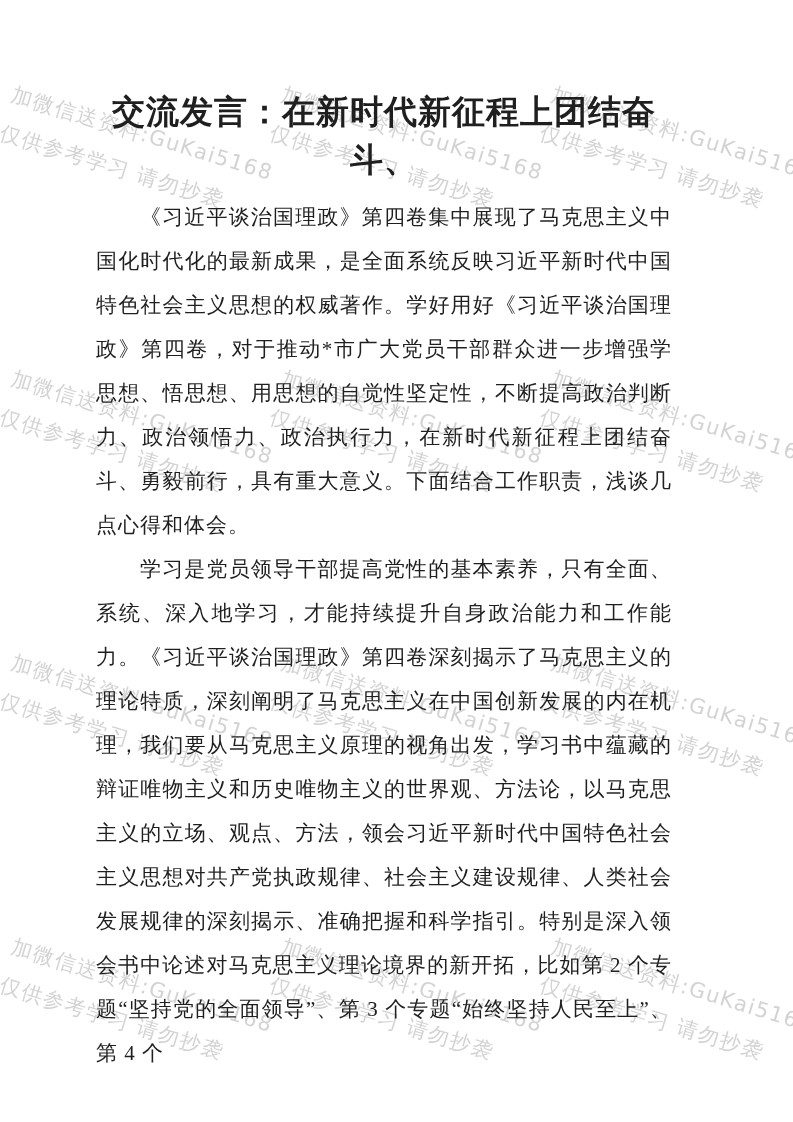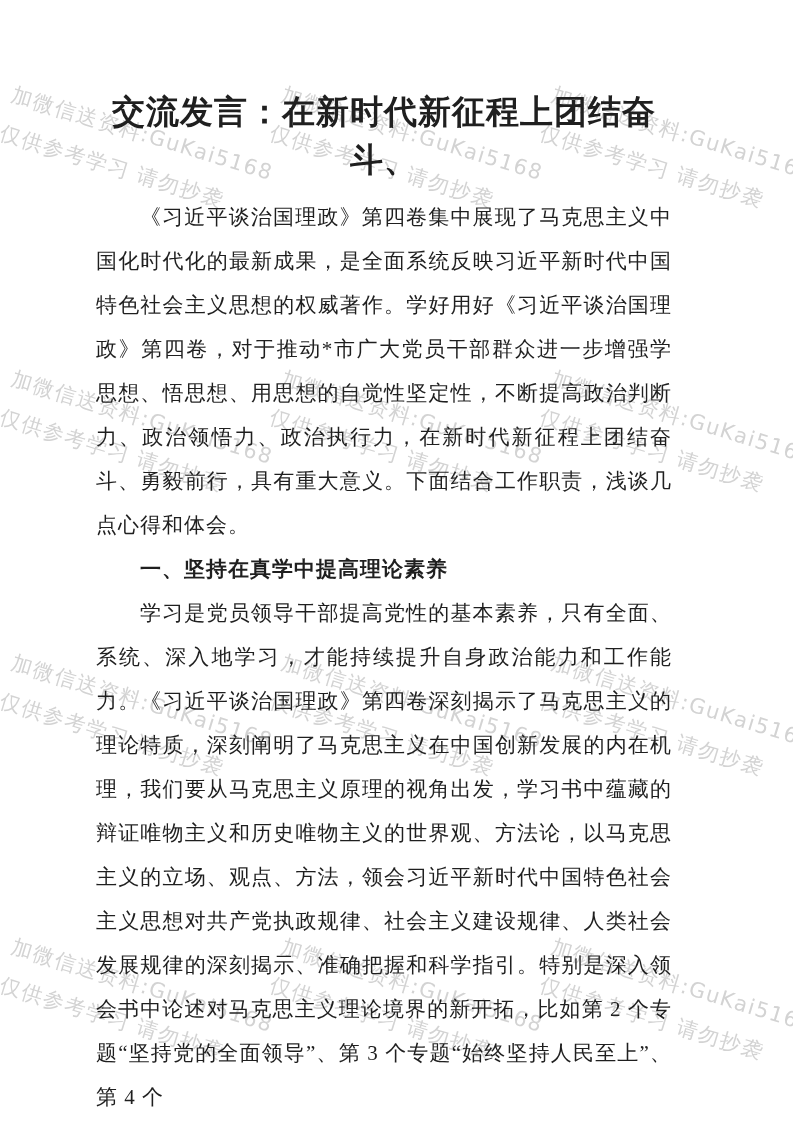--- a/index.html
+++ b/index.html
@@ -112,18 +112,17 @@
         <div>仅供参考学习 请勿抄袭</div>
       </div>
     </div>
 
   <div class="content" id="content" style="color: rgb(31, 31, 31);">
     <div class="title">
       <div>交流发言：在新时代新征程上团结奋斗、</div>
     </div>
     <div class="bodytext" id="body-text">
         <p class="para">《习近平谈治国理政》第四卷集中展现了马克思主义中国化时代化的最新成果，是全面系统反映习近平新时代中国特色社会主义思想的权威著作。学好用好《习近平谈治国理政》第四卷，对于推动*市广大党员干部群众进一步增强学思想、悟思想、用思想的自觉性坚定性，不断提高政治判断力、政治领悟力、政治执行力，在新时代新征程上团结奋斗、勇毅前行，具有重大意义。下面结合工作职责，浅谈几点心得和体会。</p>
-        <p class="heading">一、坚持在真学中提高理论素养</p>
         <p class="para">学习是党员领导干部提高党性的基本素养，只有全面、系统、深入地学习，才能持续提升自身政治能力和工作能力。《习近平谈治国理政》第四卷深刻揭示了马克思主义的理论特质，深刻阐明了马克思主义在中国创新发展的内在机理，我们要从马克思主义原理的视角出发，学习书中蕴藏的辩证唯物主义和历史唯物主义的世界观、方法论，以马克思主义的立场、观点、方法，领会习近平新时代中国特色社会主义思想对共产党执政规律、社会主义建设规律、人类社会发展规律的深刻揭示、准确把握和科学指引。特别是深入领会书中论述对马克思主义理论境界的新开拓，比如第 2 个专题“坚持党的全面领导”、第 3 个专题“始终坚持人民至上”、第 4 个</p>
       </div>
   </div>
 
 </div>
 
 </body></html>

